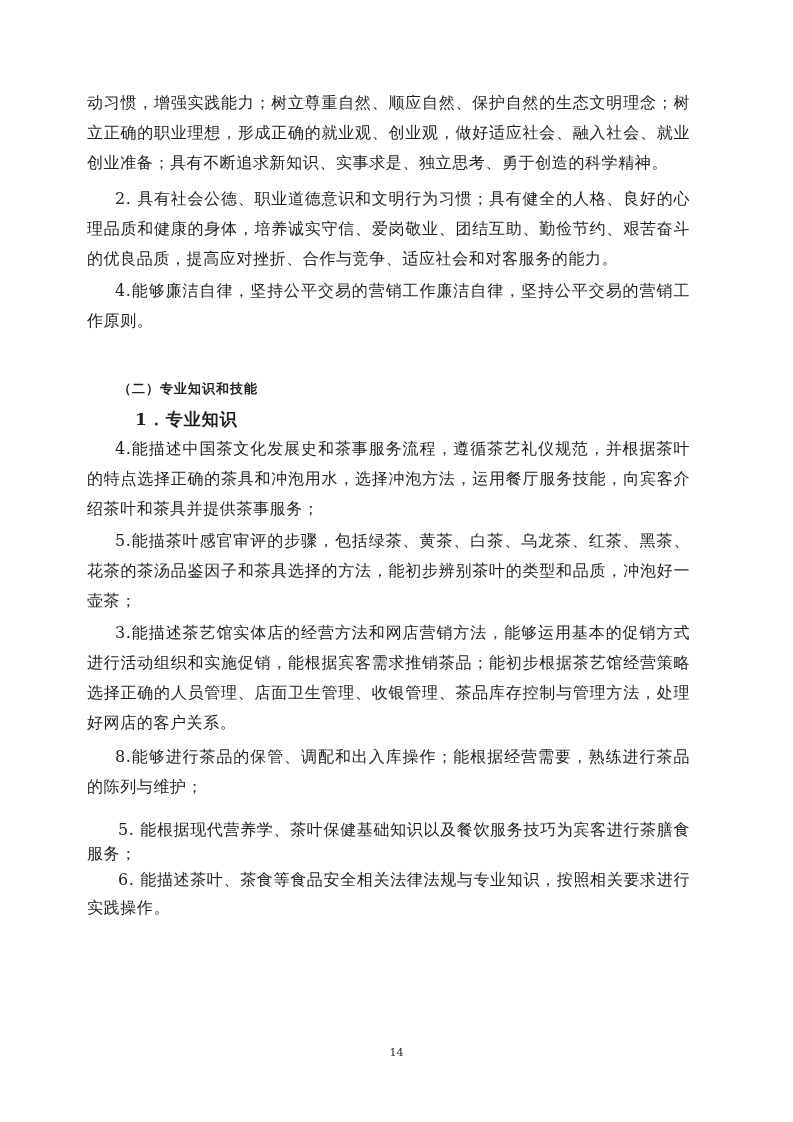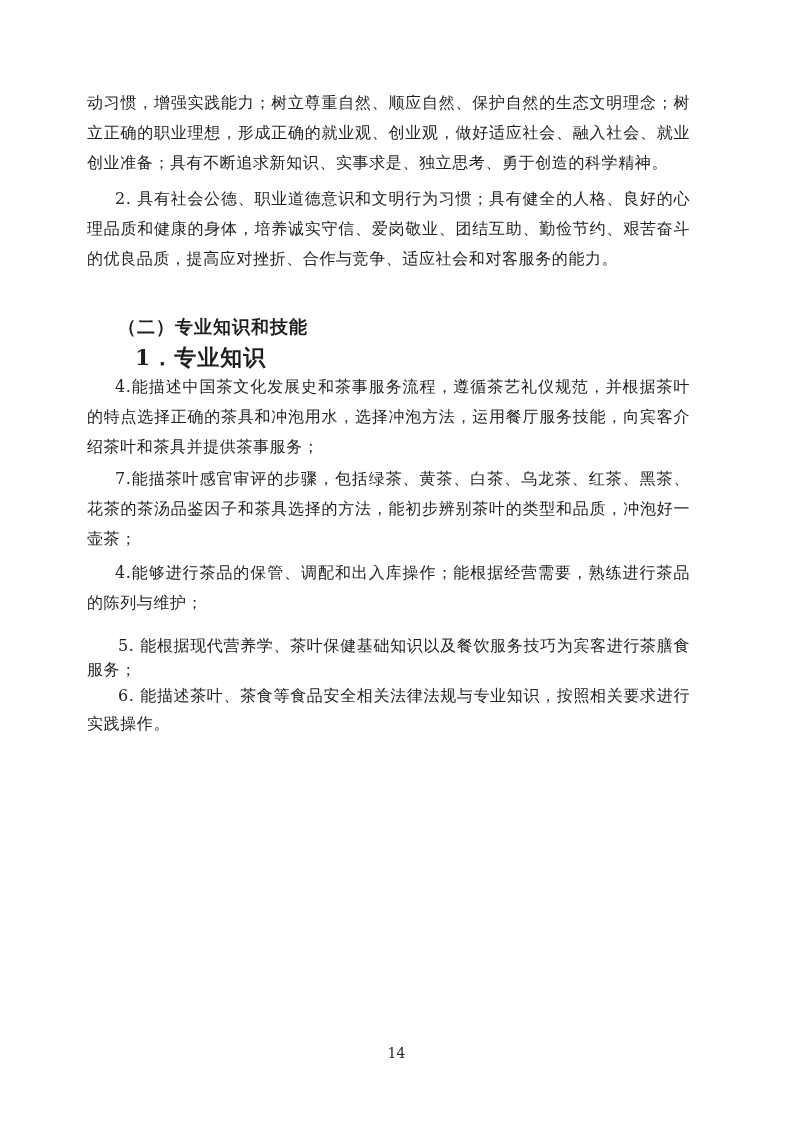--- a/index.html
+++ b/index.html
@@ -29,77 +29,79 @@
   }
   .para { margin: 0; }
   .indent-2 { text-indent: 28px; }
   .indent-2b { text-indent: 31px; }
   .mt-item { margin-top: 6px; }
   .mt-sm { margin-top: 2px; }
   .mt-xs { margin-top: 4px; }
   .heading-l1 {
     margin: 38px 0 0 0;
     font-weight: bold;
-    font-size: 18px;
+    font-size: 13px;
     line-height: 30px;
     text-indent: 31px;
     text-align: left;
     letter-spacing: 1px;
   }
   .heading-l2 {
     margin: 0;
     font-weight: bold;
-    font-size: 22px;
+    font-size: 17px;
     line-height: 30px;
     text-indent: 48px;
     text-align: left;
     letter-spacing: 1px;
   }
   .para-k5 {
     margin-top: 16px;
     line-height: 24px;
   }
   .para-k6 {
     margin-top: 0;
     line-height: 28px;
   }
   .footer {
     position: absolute;
     left: 0;
     top: 1044px;
     width: 100%;
     text-align: center;
-    font-size: 14px;
+    font-size: 11px;
     line-height: 18px;
     color: #26282e;
     font-family: "DejaVu Serif", "Liberation Serif", serif;
   }
 </style>
 </head>
 <body>
 
 <div class="page">
   <div class="content">
 
     <p class="para">动习惯，增强实践能力；树立尊重自然、顺应自然、保护自然的生态文明理念；树立正确的职业理想，形成正确的就业观、创业观，做好适应社会、融入社会、就业创业准备；具有不断追求新知识、实事求是、独立思考、勇于创造的科学精神。</p>
 
     <p class="para indent-2 mt-item">2. 具有社会公德、职业道德意识和文明行为习惯；具有健全的人格、良好的心理品质和健康的身体，培养诚实守信、爱岗敬业、团结互助、勤俭节约、艰苦奋斗的优良品质，提高应对挫折、合作与竞争、适应社会和对客服务的能力。</p>
 
 
+    <p class="para indent-2 mt-sm">4.能够廉洁自律，坚持公平交易的营销工作廉洁自律，坚持公平交易的营销工作原则。</p>
 
     <h2 class="heading-l1">（二）专业知识和技能</h2>
 
     <h3 class="heading-l2">1．专业知识</h3>
 
     <p class="para indent-2">4.能描述中国茶文化发展史和茶事服务流程，遵循茶艺礼仪规范，并根据茶叶的特点选择正确的茶具和冲泡用水，选择冲泡方法，运用餐厅服务技能，向宾客介绍茶叶和茶具并提供茶事服务；</p>
 
-    <p class="para indent-2 mt-sm">7.能描茶叶感官审评的步骤，包括绿茶、黄茶、白茶、乌龙茶、红茶、黑茶、花茶的茶汤品鉴因子和茶具选择的方法，能初步辨别茶叶的类型和品质，冲泡好一壶茶；</p>
+    <p class="para indent-2 mt-sm">5.能描茶叶感官审评的步骤，包括绿茶、黄茶、白茶、乌龙茶、红茶、黑茶、花茶的茶汤品鉴因子和茶具选择的方法，能初步辨别茶叶的类型和品质，冲泡好一壶茶；</p>
 
+    <p class="para indent-2 mt-sm">3.能描述茶艺馆实体店的经营方法和网店营销方法，能够运用基本的促销方式进行活动组织和实施促销，能根据宾客需求推销茶品；能初步根据茶艺馆经营策略选择正确的人员管理、店面卫生管理、收银管理、茶品库存控制与管理方法，处理好网店的客户关系。</p>
 
-    <p class="para indent-2 mt-xs">4.能够进行茶品的保管、调配和出入库操作；能根据经营需要，熟练进行茶品的陈列与维护；</p>
+    <p class="para indent-2 mt-xs">8.能够进行茶品的保管、调配和出入库操作；能根据经营需要，熟练进行茶品的陈列与维护；</p>
 
     <p class="para indent-2b para-k5">5.  能根据现代营养学、茶叶保健基础知识以及餐饮服务技巧为宾客进行茶膳食服务；</p>
 
     <p class="para indent-2b para-k6">6. 能描述茶叶、茶食等食品安全相关法律法规与专业知识，按照相关要求进行实践操作。</p>
 
   </div>
 
   <div class="footer">14</div>
 </div>
 

